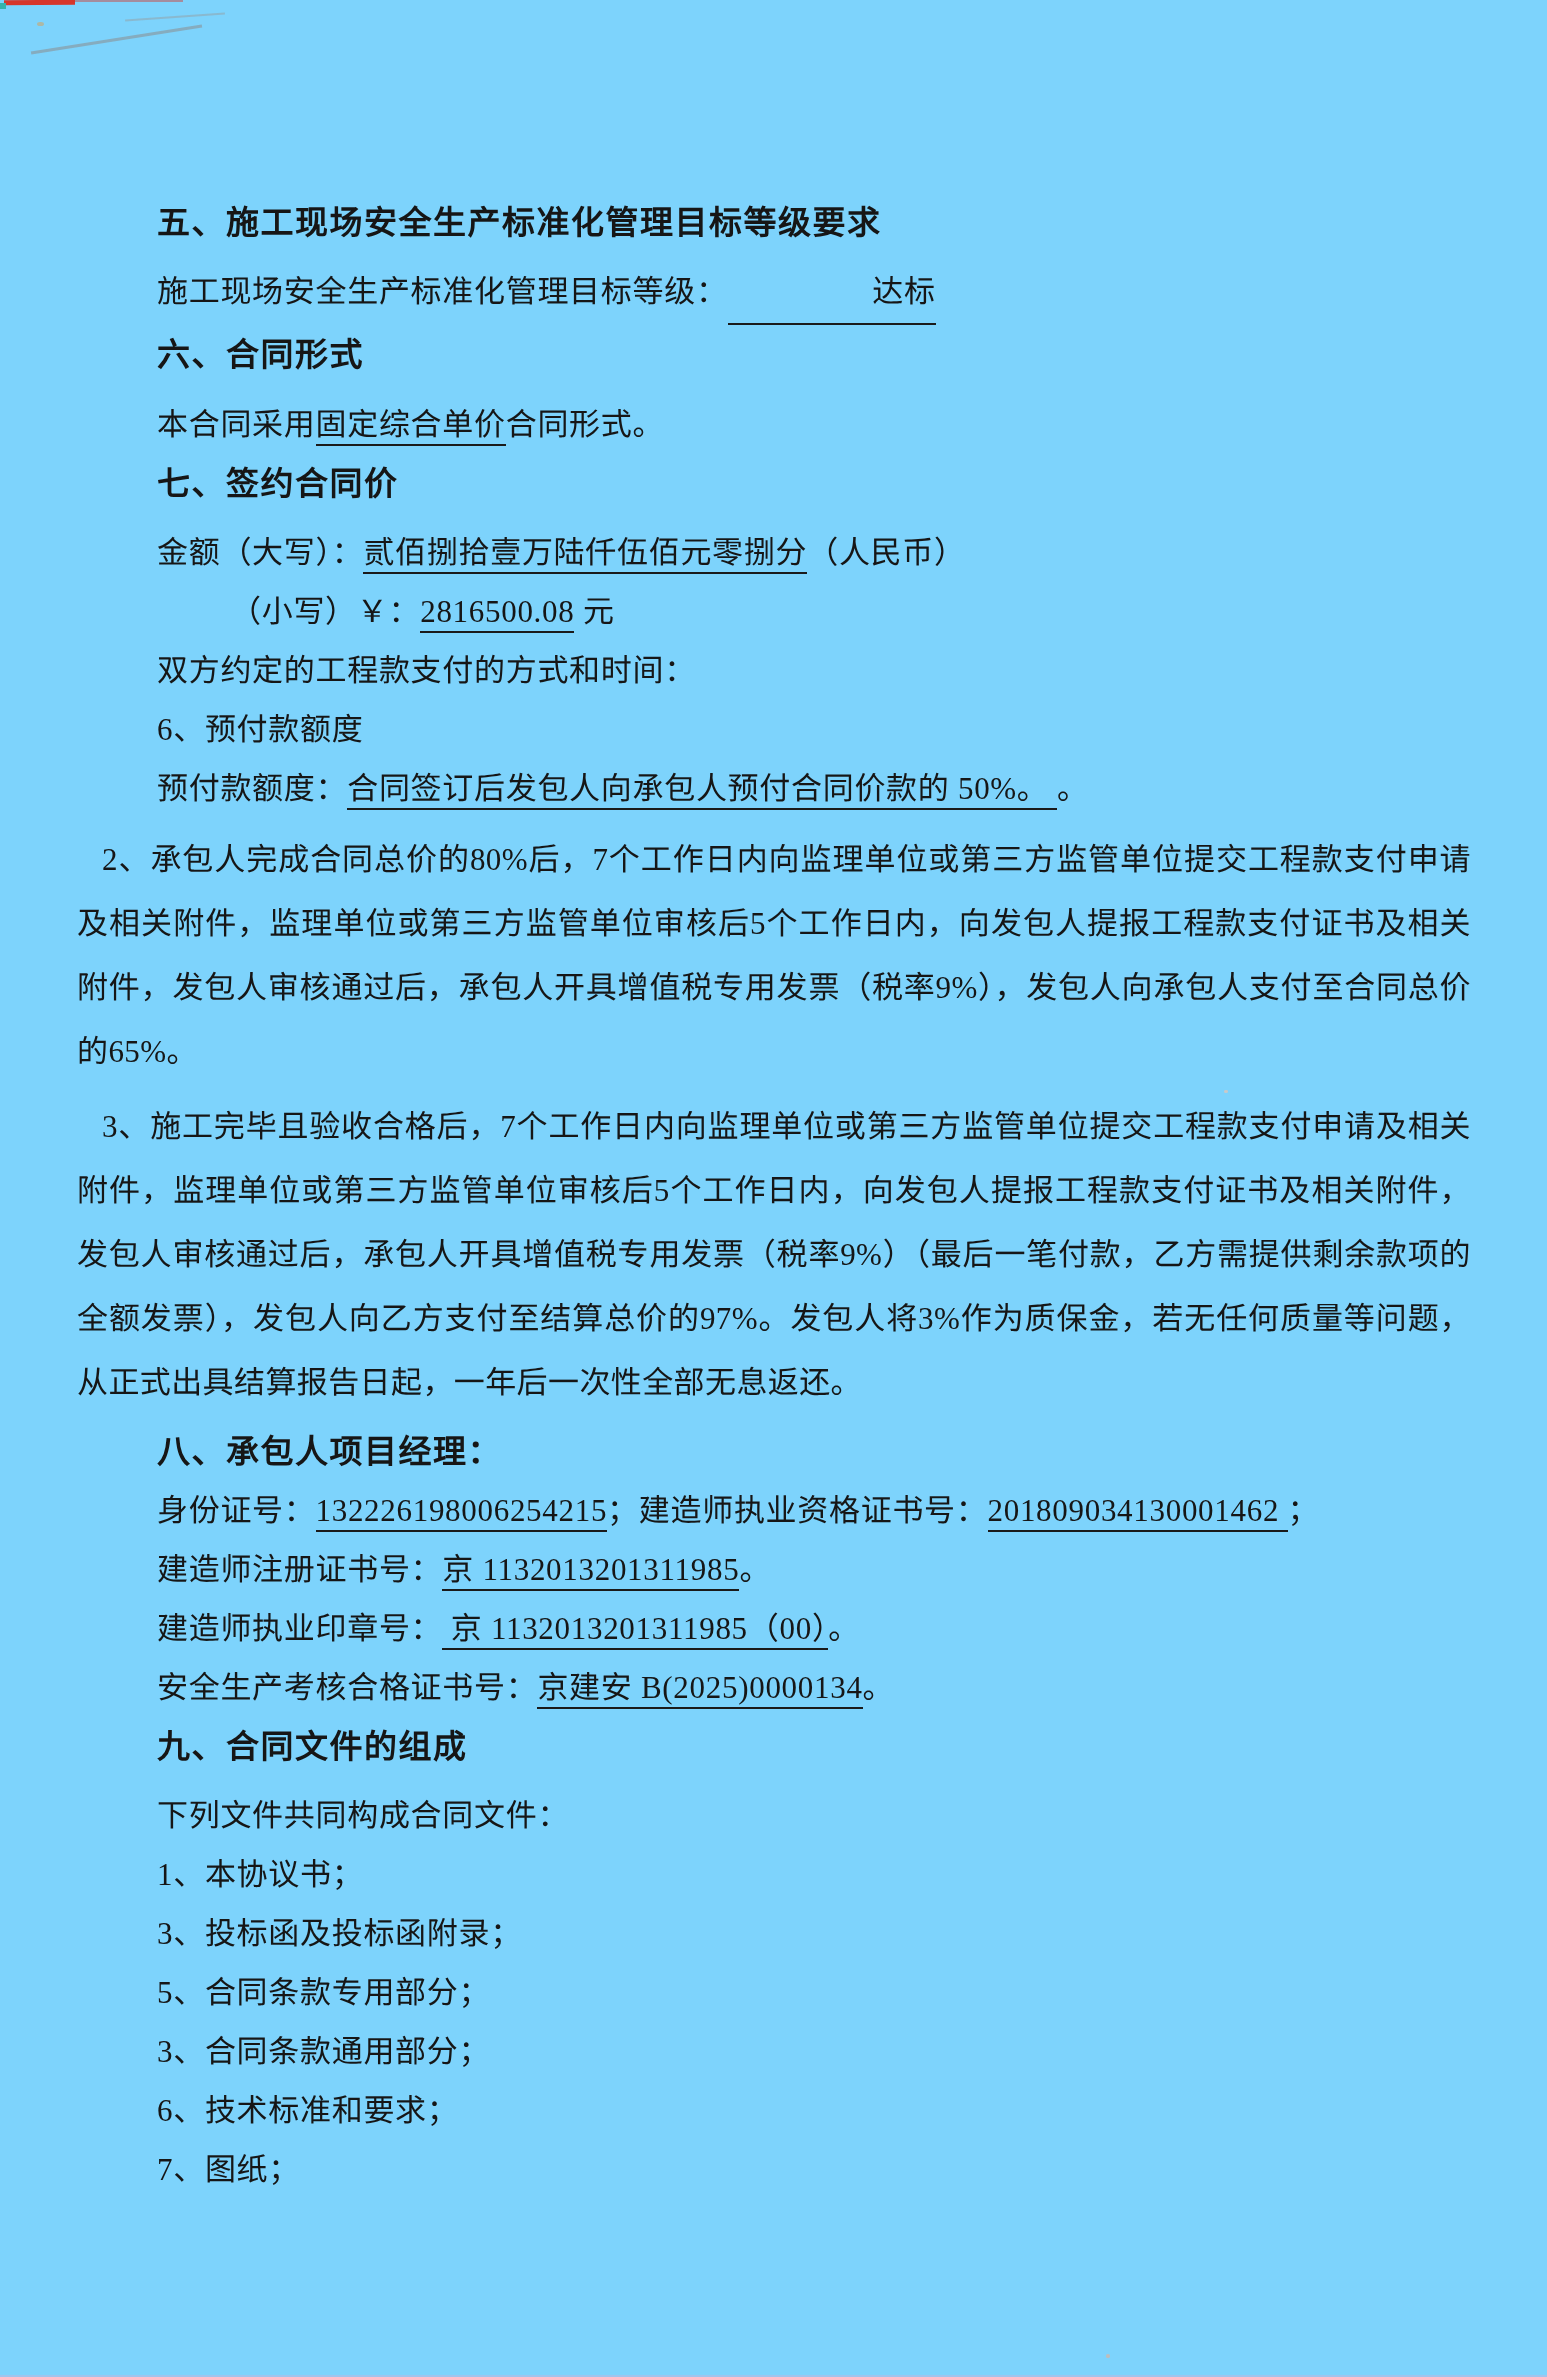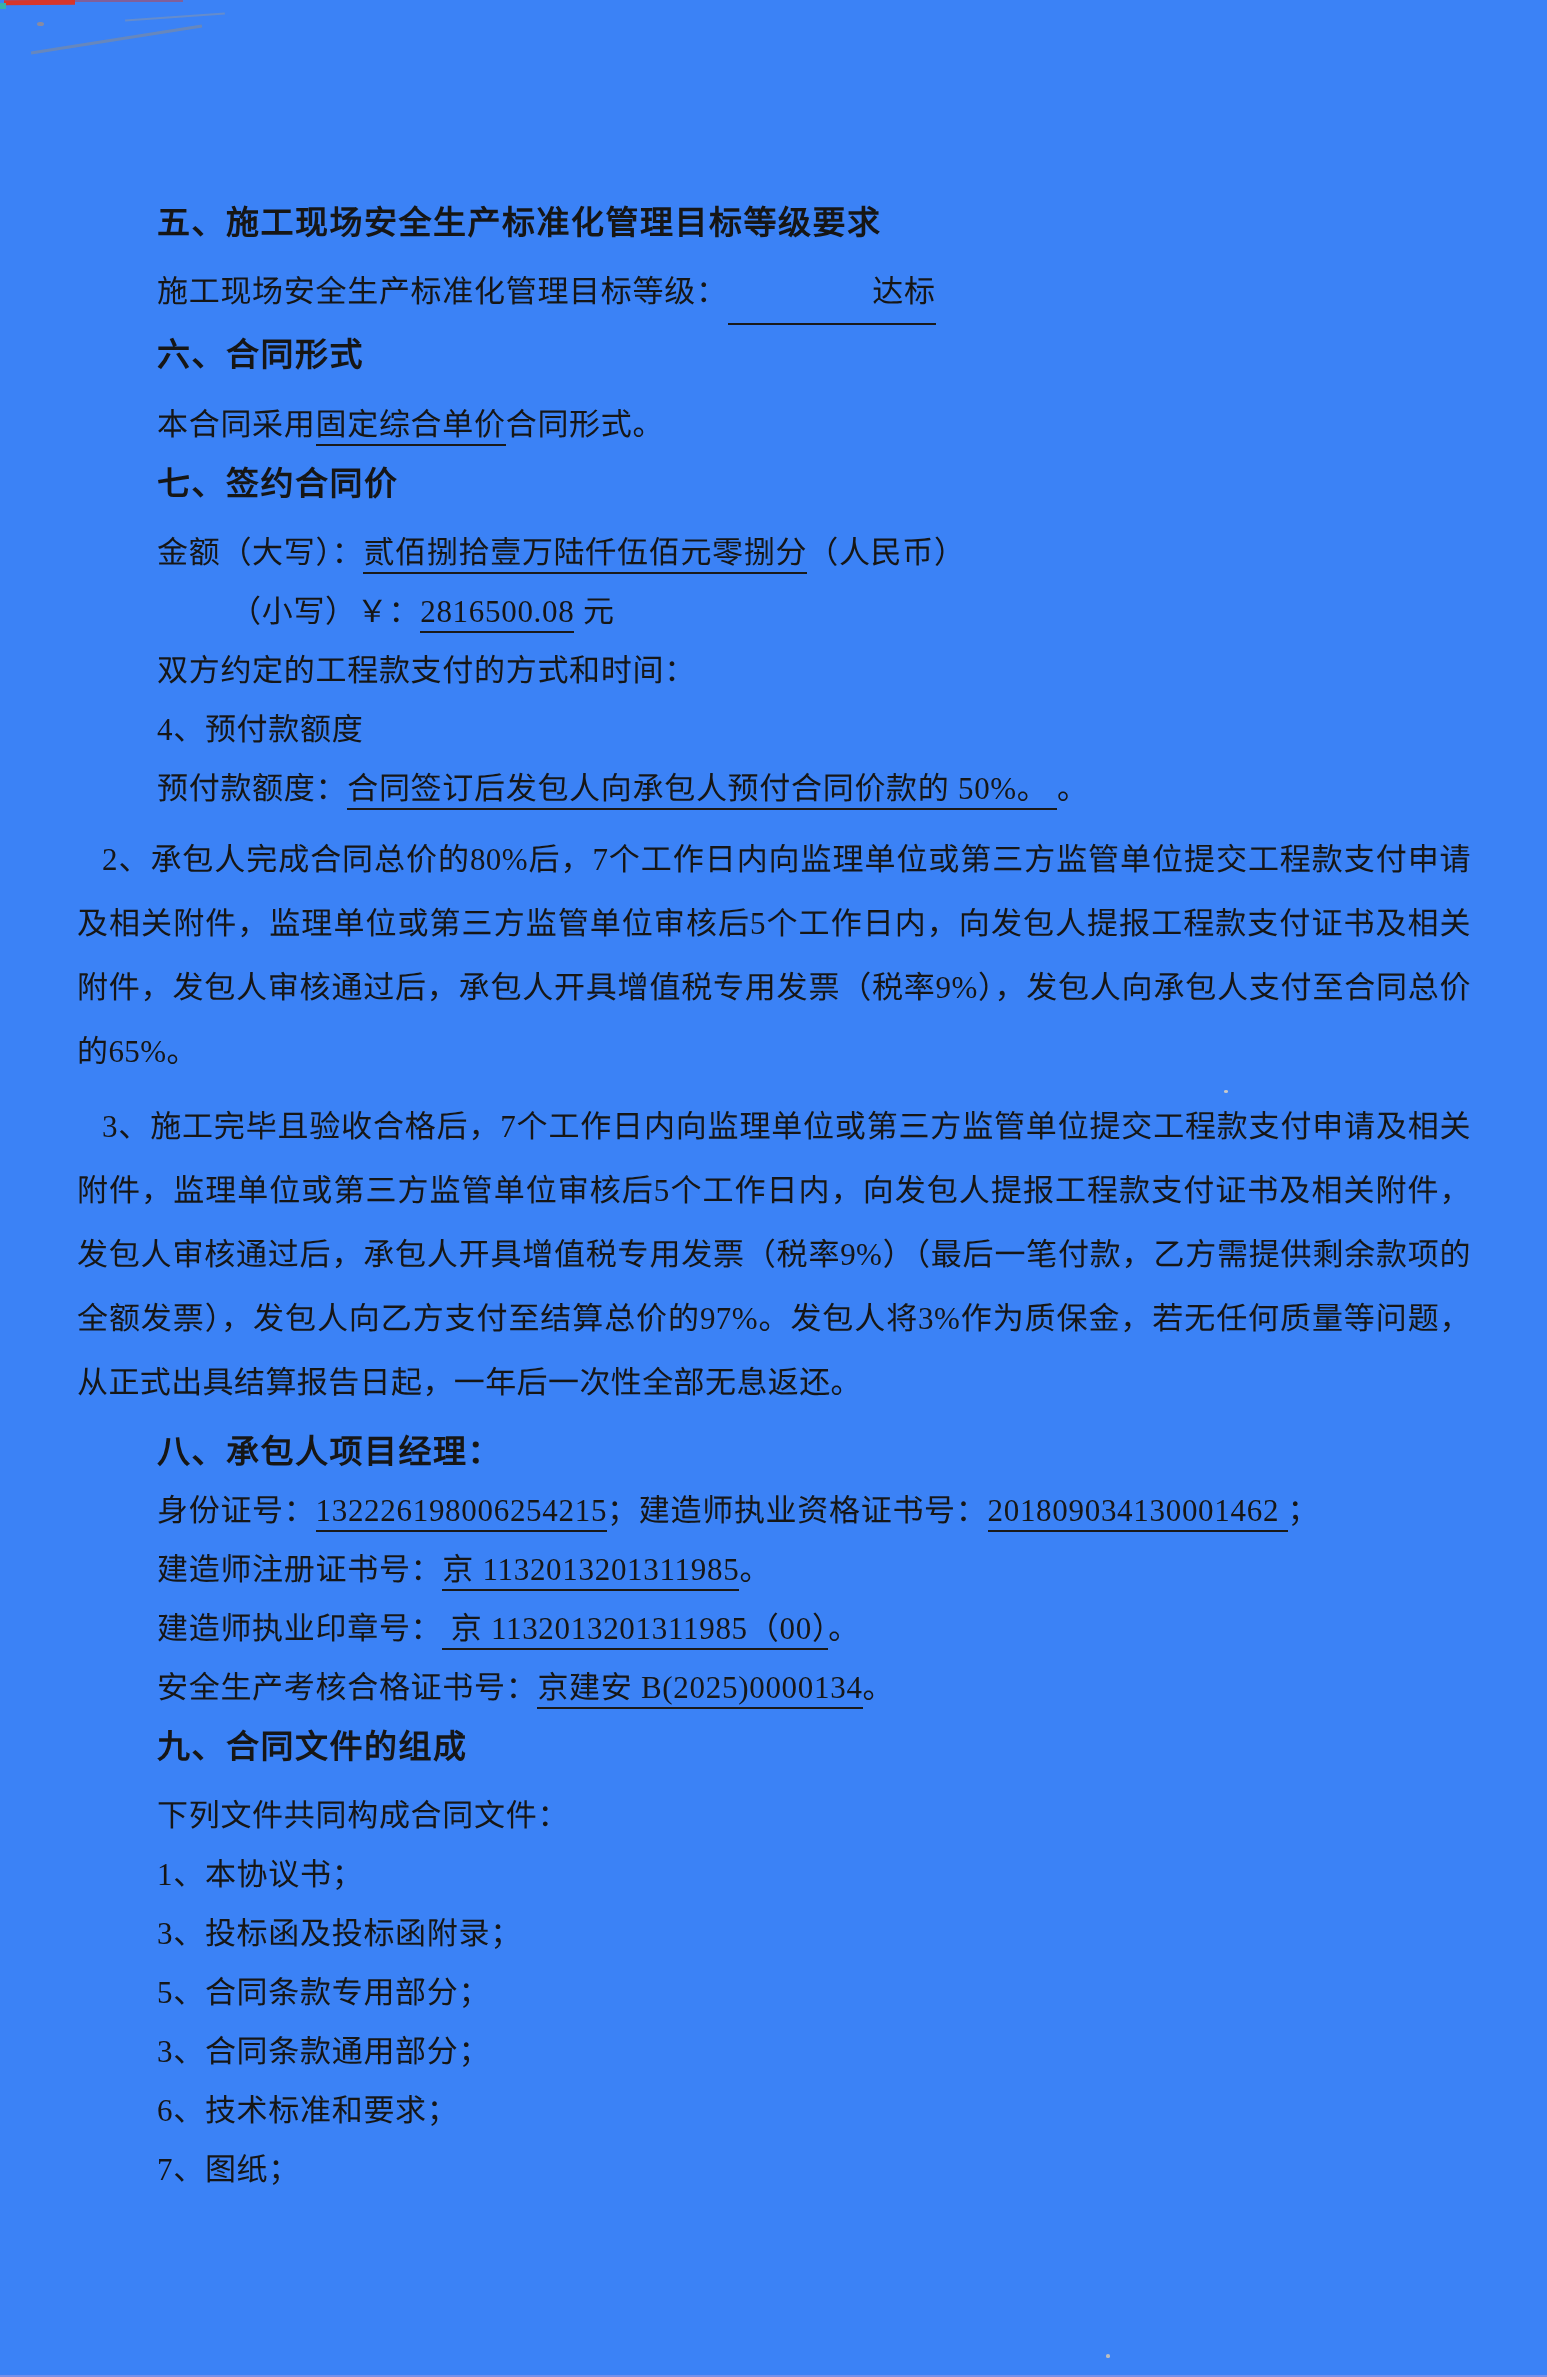--- a/index.html
+++ b/index.html
@@ -1,19 +1,19 @@
 <!DOCTYPE html>
 <html lang="zh-CN" style="font-size:11.8px"><head>
 <meta charset="utf-8">
 <style>
   html,body{margin:0;padding:0;background:#e9e9e9;}
   .page{
     position:relative;
     width:1548px;height:2377px;
-    background:#3b82f6;
+    background:#7dd3fc;
     overflow:hidden;
     font-family:"Liberation Serif", serif;
     color:#161616;
   }
   .content{
     position:absolute;left:77px;top:193px;width:1394px;
   }
   .line{
     margin:0;
     font-size:31px;
@@ -79,21 +79,21 @@
 
   <div class="content" id="doc-content">
       <p class="line h"><span>五、施工现场安全生产标准化管理目标等级要求</span></p>
       <p class="line stmt mt14"><span>施工现场安全生产标准化管理目标等级：</span><span class="u blank">达标</span></p>
       <p class="line h"><span>六、合同形式</span></p>
       <p class="line stmt mt14"><span>本合同采用</span><span class="u">固定综合单价</span><span>合同形式。</span></p>
       <p class="line h"><span>七、签约合同价</span></p>
       <p class="line stmt mt14"><span>金额（大写）：</span><span class="u">贰佰捌拾壹万陆仟伍佰元零捌分</span><span>（人民币）</span></p>
       <p class="line stmt ind2"><span>（小写）￥：</span><span class="u">2816500.08</span><span> 元</span></p>
       <p class="line stmt"><span>双方约定的工程款支付的方式和时间：</span></p>
-      <p class="line stmt"><span>4、预付款额度</span></p>
+      <p class="line stmt"><span>6、预付款额度</span></p>
       <p class="line stmt"><span>预付款额度：</span><span class="u">合同签订后发包人向承包人预付合同价款的 50%。 </span><span> 。</span></p>
       <p class="line para"><span>2、承包人完成合同总价的80%后，7个工作日内向监理单位或第三方监管单位提交工程款支付申请及相关附件，监理单位或第三方监管单位审核后5个工作日内，向发包人提报工程款支付证书及相关附件，发包人审核通过后，承包人开具增值税专用发票（税率9%），发包人向承包人支付至合同总价的65%。</span></p>
       <p class="line para"><span>3、施工完毕且验收合格后，7个工作日内向监理单位或第三方监管单位提交工程款支付申请及相关附件，监理单位或第三方监管单位审核后5个工作日内，向发包人提报工程款支付证书及相关附件，发包人审核通过后，承包人开具增值税专用发票（税率9%）（最后一笔付款，乙方需提供剩余款项的全额发票），发包人向乙方支付至结算总价的97%。发包人将3%作为质保金，若无任何质量等问题，从正式出具结算报告日起，一年后一次性全部无息返还。</span></p>
       <p class="line h"><span>八、承包人项目经理：</span></p>
       <p class="line stmt"><span>身份证号：</span><span class="u">132226198006254215</span><span>；建造师执业资格证书号：</span><span class="u">201809034130001462 </span><span>；</span></p>
       <p class="line stmt"><span>建造师注册证书号：</span><span class="u">京 1132013201311985</span><span>。</span></p>
       <p class="line stmt"><span>建造师执业印章号：</span><span class="u"> 京 1132013201311985（00）</span><span>。</span></p>
       <p class="line stmt"><span>安全生产考核合格证书号：</span><span class="u">京建安 B(2025)0000134</span><span>。</span></p>
       <p class="line h"><span>九、合同文件的组成</span></p>
       <p class="line stmt mt14"><span>下列文件共同构成合同文件：</span></p>

